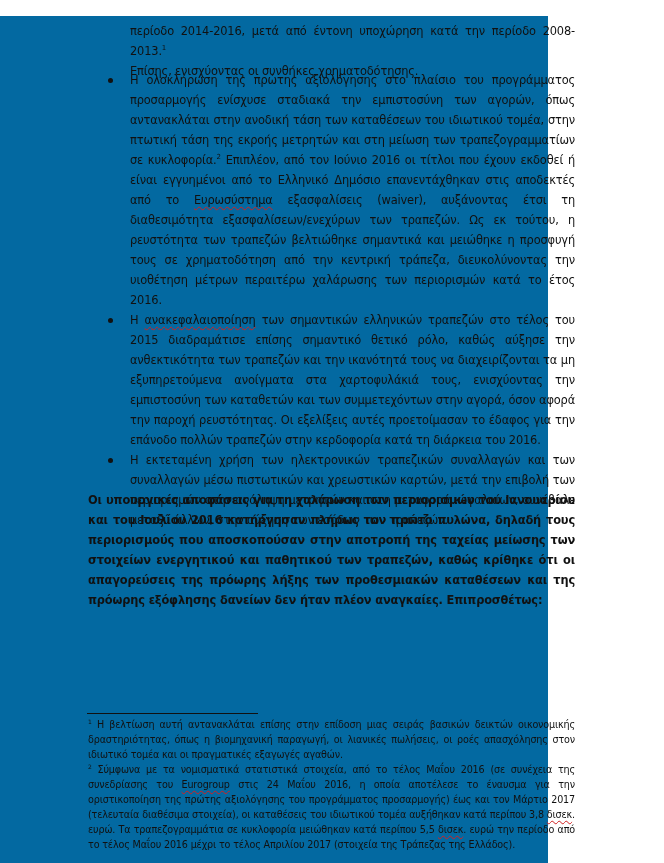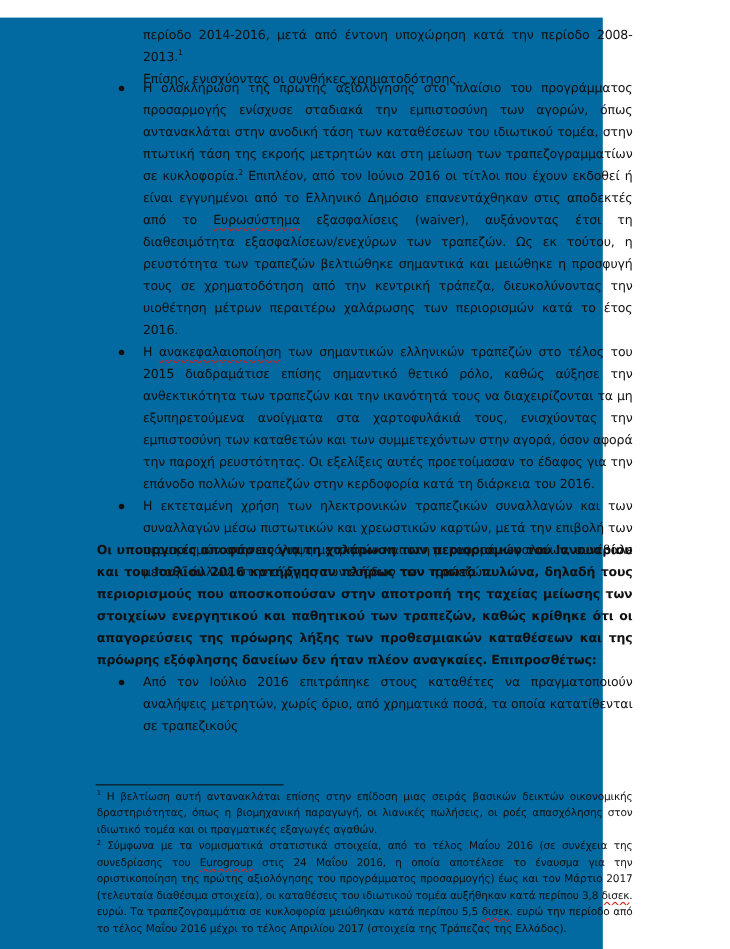--- a/index.html
+++ b/index.html
@@ -50,26 +50,20 @@
       <span>Η </span><span class="squiggle">ανακεφαλαιοποίηση</span><span> των σημαντικών ελληνικών τραπεζών στο τέλος του 2015 διαδραμάτισε επίσης σημαντικό θετικό ρόλο, καθώς αύξησε την ανθεκτικότητα των τραπεζών και την ικανότητά τους να διαχειρίζονται τα μη εξυπηρετούμενα ανοίγματα στα χαρτοφυλάκιά τους, ενισχύοντας την εμπιστοσύνη των καταθετών και των συμμετεχόντων στην αγορά, όσον αφορά την παροχή  ρευστότητας. Οι εξελίξεις αυτές προετοίμασαν το έδαφος για την επάνοδο πολλών τραπεζών στην κερδοφορία κατά τη διάρκεια του 2016.</span>
     </li>
     <li>
       <span class="bullet"></span>
       <span>Η εκτεταμένη χρήση των ηλεκτρονικών τραπεζικών συναλλαγών και των συναλλαγών μέσω πιστωτικών και χρεωστικών καρτών, μετά την επιβολή των περιορισμών στην ανάληψη μετρητών και στη μεταφορά κεφαλαίων, συνέβαλε μεταξύ άλλων, στην αύξηση των εσόδων των τραπεζών.</span>
     </li>
   </ul>
 
   <div class="body-text" id="para-1">Οι υπουργικές αποφάσεις για τη χαλάρωση των περιορισμών του Ιανουαρίου και του Ιουλίου 2016 κατήργησαν πλήρως τον πρώτο πυλώνα, δηλαδή τους περιορισμούς που αποσκοπούσαν στην αποτροπή της ταχείας μείωσης των στοιχείων ενεργητικού και παθητικού των τραπεζών, καθώς κρίθηκε ότι οι απαγορεύσεις της πρόωρης λήξης των προθεσμιακών καταθέσεων και της πρόωρης εξόφλησης δανείων δεν ήταν πλέον αναγκαίες. Επιπροσθέτως:</div>
 
-  <ul class="bullets" id="bullets-2">
-    <li>
-      <span class="bullet"></span>
-      <span>Από τον Ιούλιο 2016 επιτράπηκε στους καταθέτες να πραγματοποιούν αναλήψεις μετρητών, χωρίς όριο, από χρηματικά ποσά, τα οποία κατατίθενται σε τραπεζικούς</span>
-    </li>
-  </ul>
 
   <div class="fn-rule"></div>
 
   <div class="footnotes">
     <p class="footnote"><sup>1</sup><span> Η βελτίωση αυτή αντανακλάται επίσης στην επίδοση μιας σειράς βασικών δεικτών οικονομικής δραστηριότητας, όπως η βιομηχανική παραγωγή, οι λιανικές πωλήσεις, οι ροές απασχόλησης στον ιδιωτικό τομέα και οι πραγματικές εξαγωγές αγαθών.</span></p>
     <p class="footnote"><sup>2</sup><span> Σύμφωνα με τα νομισματικά στατιστικά στοιχεία, από το τέλος Μαΐου 2016 (σε συνέχεια της συνεδρίασης του </span><span class="squiggle">Eurogroup</span><span> στις 24 Μαΐου 2016, η οποία αποτέλεσε το έναυσμα για την οριστικοποίηση της πρώτης αξιολόγησης του προγράμματος προσαρμογής) έως και τον Μάρτιο 2017 (τελευταία διαθέσιμα στοιχεία), οι καταθέσεις του ιδιωτικού τομέα αυξήθηκαν κατά περίπου 3,8 </span><span class="squiggle">δισεκ</span><span>. ευρώ. Τα τραπεζογραμμάτια σε κυκλοφορία μειώθηκαν κατά περίπου 5,5 </span><span class="squiggle">δισεκ</span><span>. ευρώ την περίοδο από το τέλος Μαΐου 2016 μέχρι το τέλος Απριλίου 2017 (στοιχεία της Τράπεζας της Ελλάδος).</span></p>
   </div>
 
 </div>
 

